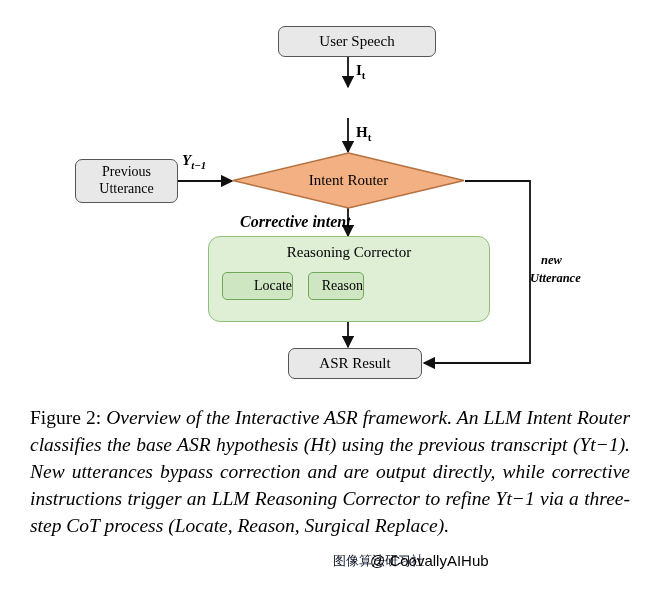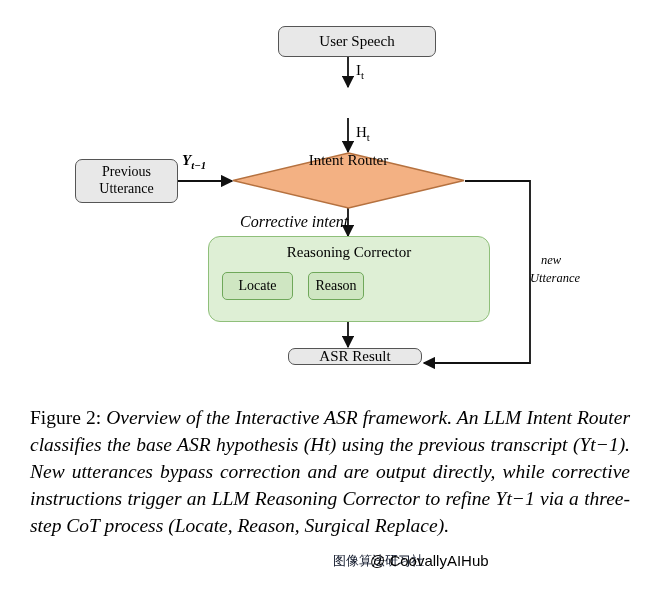--- a/index.html
+++ b/index.html
@@ -41,42 +41,44 @@
   }
   .greenbox {
     background: #deefd5;
     border: 1.4px solid #8fbf7a;
     border-radius: 12px;
   }
   .greensmall {
     background: #cfe6c2;
     border: 1.4px solid #6fa85a;
     border-radius: 5px;
+    justify-content: flex-end;
   }
   .diamond-wrap {
     position: absolute;
   }
   .diamond-wrap svg {
     display: block;
   }
   .diamond-label {
     position: absolute;
     left: 0;
     top: 0;
     width: 100%;
     height: 100%;
     display: flex;
-    align-items: flex-start;
+    align-items: center;
     justify-content: center;
     font-size: 15px;
   }
   .lbl {
     position: absolute;
     font-family: "Liberation Serif", serif;
     white-space: nowrap;
+    font-weight: bold;
   }
   .italic {
     font-style: italic;
   }
   .svg-layer {
     position: absolute;
     left: 0;
     top: 0;
     width: 660px;
     height: 590px;
@@ -188,21 +190,21 @@
     <div style="margin-top:7px; font-size:15px;">Reasoning Corrector</div>
   </div>
 
   <div class="node greensmall" style="left:222px; top:272px; width:71px; height:28px; font-size:14px;">
     <span>Locate</span>
   </div>
   <div class="node greensmall" style="left:308px; top:272px; width:56px; height:28px; font-size:14px;">
     <span>Reason</span>
   </div>
 
-  <div class="node rbox gray" style="left:288px; top:348px; width:134px; height:17px; font-size:15px;">
+  <div class="node rbox gray" style="left:288px; top:348px; width:134px; height:31px; font-size:15px;">
     <span>ASR Result</span>
   </div>
 
   <div class="caption">
     <span class="cap-label">Figure 2:</span><span class="cap-text"> Overview of the Interactive ASR framework. An LLM Intent Router classifies the base ASR hypothesis (Ht) using the previous transcript (Yt−1). New utterances bypass correction and are output directly, while corrective instructions trigger an LLM Reasoning Corrector to refine Yt−1 via a three-step CoT process (Locate, Reason, Surgical Replace).</span>
   </div>
 
   <div class="wm-ghost">图像算法研习社</div>
   <div class="watermark">@ CoovallyAIHub</div>
 

